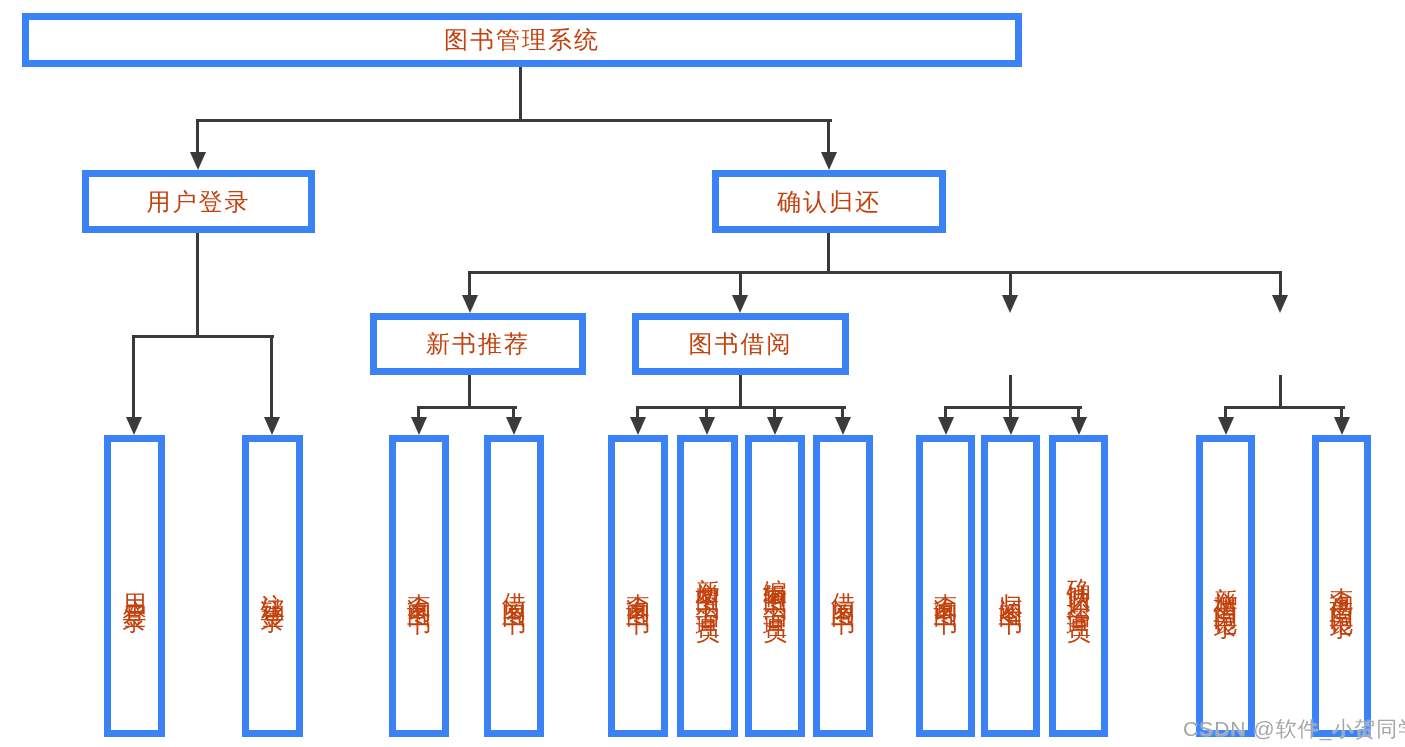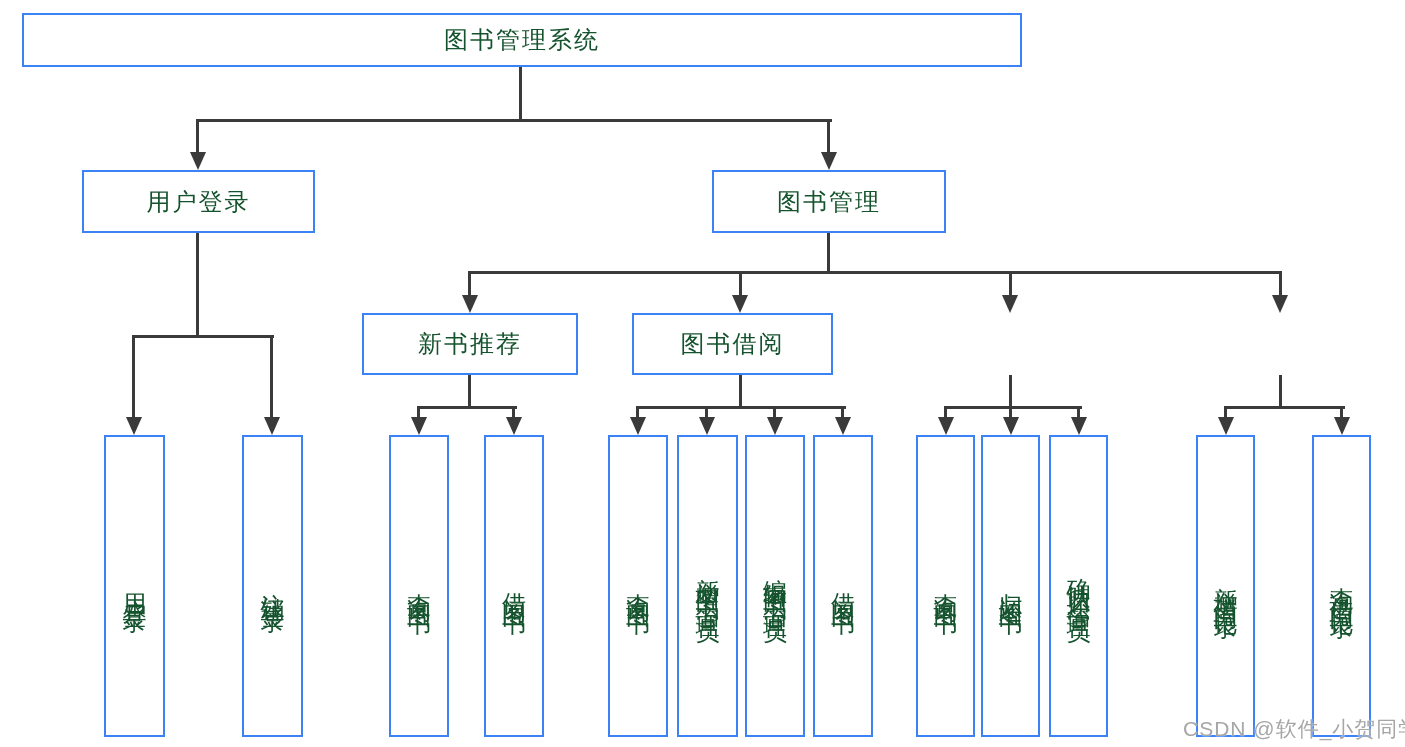--- a/index.html
+++ b/index.html
@@ -1,23 +1,23 @@
 <!DOCTYPE html>
 <html><head>
 <meta charset="utf-8">
 <style>
   html,body { margin:0; padding:0; background:#ffffff; }
   #canvas {
     position:relative; width:1405px; height:747px; background:#ffffff;
     font-family:"Liberation Sans", sans-serif; overflow:hidden;
   }
   .box {
-    position:absolute; background:#ffffff; border:2px solid #3b82f6;
+    position:absolute; background:#ffffff; border:7px solid #3b82f6;
     box-sizing:border-box; display:flex; align-items:center; justify-content:center;
-    color:#14532d; font-size:24px; letter-spacing:2px; white-space:nowrap;
+    color:#c2410c; font-size:24px; letter-spacing:2px; white-space:nowrap;
   }
   .vbox {
     writing-mode:vertical-rl; text-orientation:mixed;
     font-size:24px; letter-spacing:6px; line-height:1;
   }
   .vline, .hline { position:absolute; background:#3a3a3a; }
   .arrow {
     position:absolute; width:0; height:0;
     border-left:8px solid transparent; border-right:8px solid transparent;
     border-top:18px solid #3a3a3a;
@@ -36,42 +36,42 @@
   <div class="box" style="left:22px; top:13px; width:1000px; height:54px;">图书管理系统</div>
 
   <div class="vline" style="left:519px; top:67px; width:3px; height:54px;"></div>
   <div class="hline" style="left:196px; top:119px; width:636px; height:3px;"></div>
   <div class="vline" style="left:196px; top:121px; width:3px; height:33px;"></div>
   <div class="arrow" style="left:190px; top:152px;"></div>
   <div class="vline" style="left:827px; top:121px; width:3px; height:33px;"></div>
   <div class="arrow" style="left:821px; top:152px;"></div>
 
   <div class="box" style="left:82px; top:170px; width:233px; height:63px;">用户登录</div>
-  <div class="box" style="left:712px; top:170px; width:234px; height:63px;">图书管理</div>
+  <div class="box" style="left:712px; top:170px; width:234px; height:63px;">确认归还</div>
 
   <div class="vline" style="left:196px; top:233px; width:3px; height:104px;"></div>
   <div class="hline" style="left:132px; top:335px; width:142px; height:3px;"></div>
   <div class="vline" style="left:132px; top:337px; width:3px; height:82px;"></div>
   <div class="arrow" style="left:126px; top:417px;"></div>
   <div class="vline" style="left:270px; top:337px; width:3px; height:82px;"></div>
   <div class="arrow" style="left:264px; top:417px;"></div>
 
   <div class="vline" style="left:827px; top:233px; width:3px; height:41px;"></div>
   <div class="hline" style="left:468px; top:271px; width:814px; height:3px;"></div>
   <div class="vline" style="left:468px; top:273px; width:3px; height:24px;"></div>
   <div class="arrow" style="left:462px; top:295px;"></div>
   <div class="vline" style="left:739px; top:273px; width:3px; height:24px;"></div>
   <div class="arrow" style="left:732px; top:295px;"></div>
   <div class="vline" style="left:1009px; top:273px; width:3px; height:24px;"></div>
   <div class="arrow" style="left:1002px; top:295px;"></div>
   <div class="vline" style="left:1279px; top:273px; width:3px; height:24px;"></div>
   <div class="arrow" style="left:1272px; top:295px;"></div>
 
-  <div class="box" style="left:362px; top:313px; width:216px; height:62px;">新书推荐</div>
-  <div class="box" style="left:632px; top:313px; width:201px; height:62px;">图书借阅</div>
+  <div class="box" style="left:370px; top:313px; width:216px; height:62px;">新书推荐</div>
+  <div class="box" style="left:632px; top:313px; width:217px; height:62px;">图书借阅</div>
 
   <div class="vline" style="left:468px; top:375px; width:3px; height:33px;"></div>
   <div class="hline" style="left:417px; top:406px; width:100px; height:3px;"></div>
   <div class="vline" style="left:417px; top:408px; width:3px; height:11px;"></div>
   <div class="arrow" style="left:411px; top:417px;"></div>
   <div class="vline" style="left:512px; top:408px; width:3px; height:11px;"></div>
   <div class="arrow" style="left:506px; top:417px;"></div>
 
   <div class="vline" style="left:739px; top:375px; width:3px; height:33px;"></div>
   <div class="hline" style="left:636px; top:406px; width:210px; height:3px;"></div>

